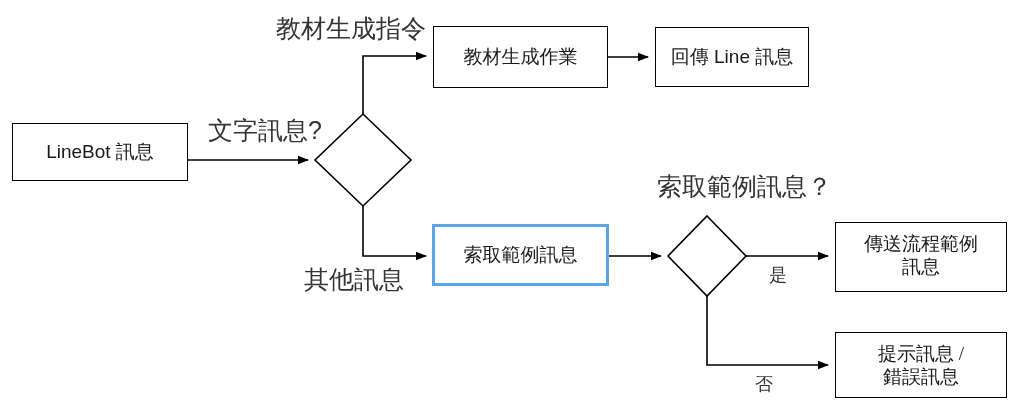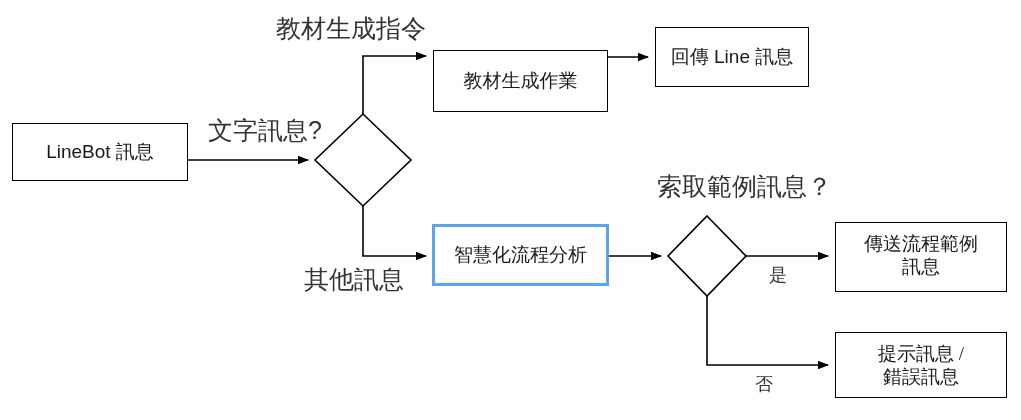--- a/index.html
+++ b/index.html
@@ -80,25 +80,25 @@
 
     <path d="M 608 256 L 661 256" fill="none" stroke="#000000" stroke-width="1.6" marker-end="url(#arrow)"></path>
 
     <path d="M 746 256 L 828 256" fill="none" stroke="#000000" stroke-width="1.6" marker-end="url(#arrow)"></path>
 
     <path d="M 707 296 L 707 365 L 828 365" fill="none" stroke="#000000" stroke-width="1.6" marker-end="url(#arrow)"></path>
   </svg>
 
   <div class="node process" style="left:12px; top:123px; width:176px; height:58px;">LineBot 訊息</div>
 
-  <div class="node process" style="left:433px; top:26px; width:175px; height:62px;margin-top:24px;">教材生成作業</div>
+  <div class="node process" style="left:433px; top:26px; width:175px; height:62px;">教材生成作業</div>
 
   <div class="node process" style="left:655px; top:27px; width:154px; height:60px;">回傳 Line 訊息</div>
 
-  <div class="node process highlight" style="left:432px; top:224px; width:177px; height:62px;">智慧化流程分析</div>
+  <div class="node process highlight" style="left:432px; top:224px; width:177px; height:62px;">索取範例訊息</div>
 
   <div class="node process" style="left:835px; top:222px; width:172px; height:70px;font-family:Liberation Mono, monospace;">傳送流程範例
 訊息</div>
 
   <div class="node process" style="left:835px; top:332px; width:172px; height:66px;font-family:Liberation Serif, serif;">提示訊息 /
 錯誤訊息</div>
 
   <div class="edge-label" style="left:208px; top:114px;">文字訊息?</div>
 
   <div class="edge-label" style="left:276px; top:12px;">教材生成指令</div>

